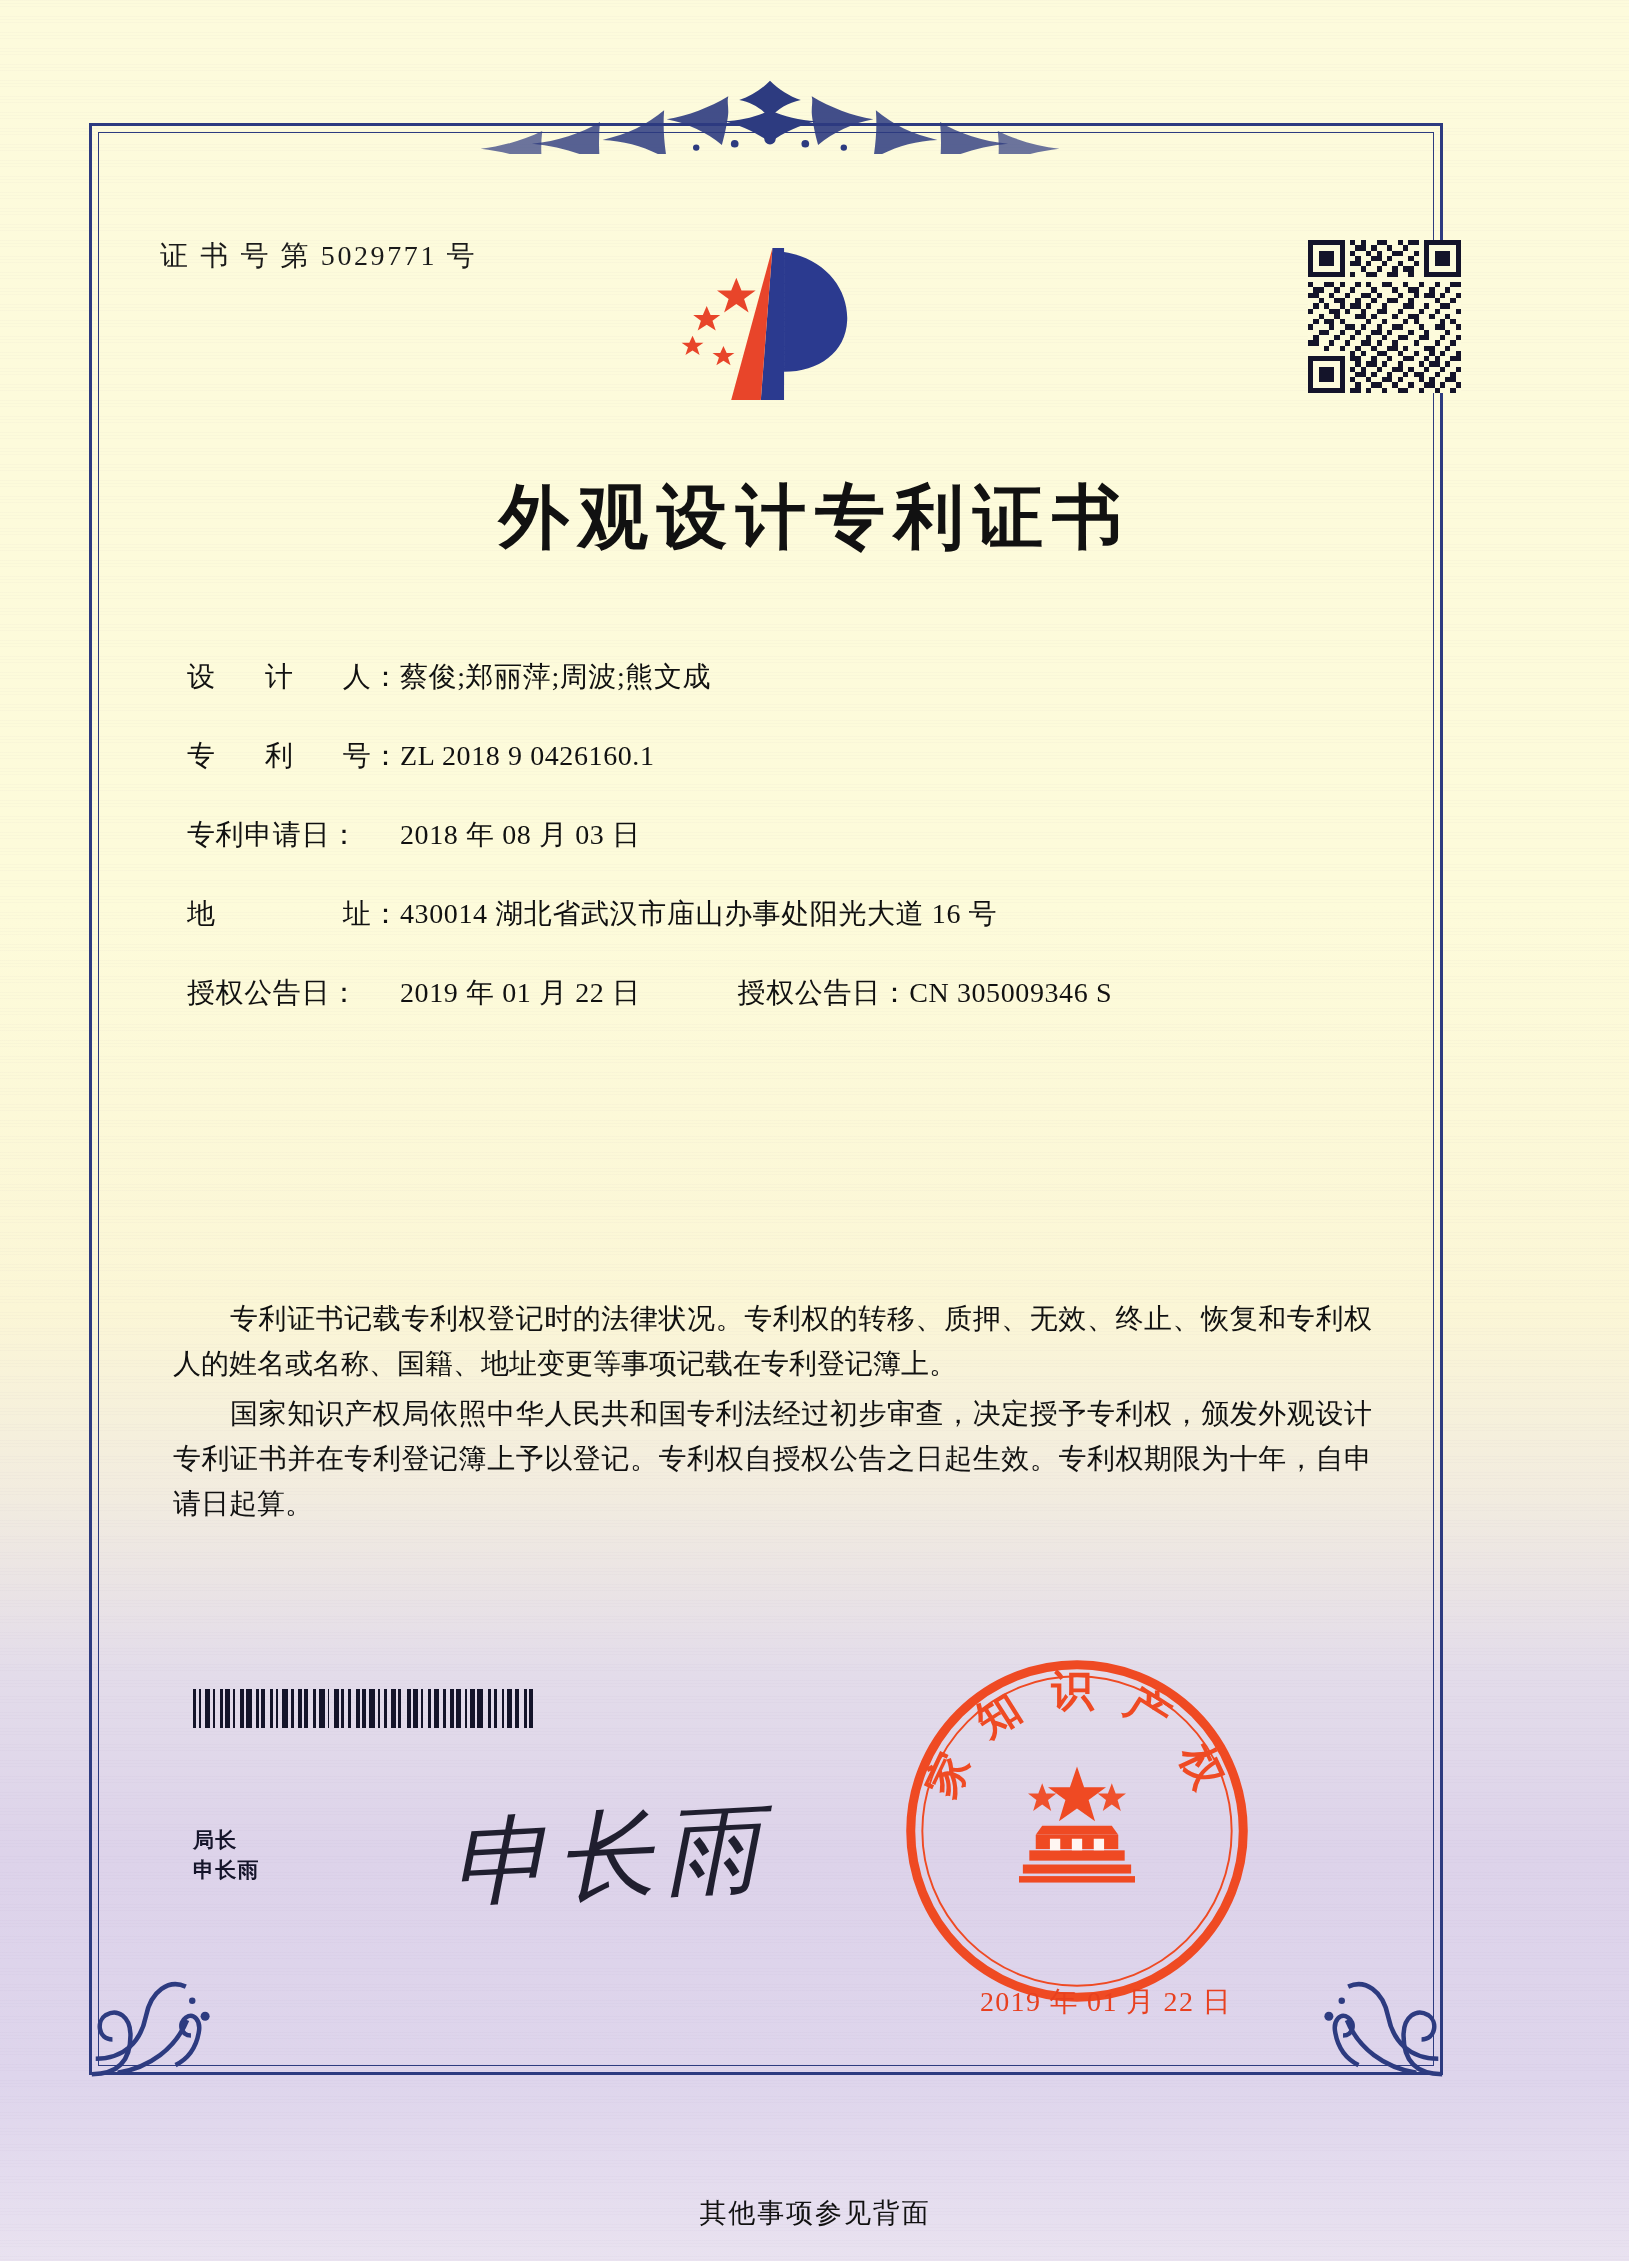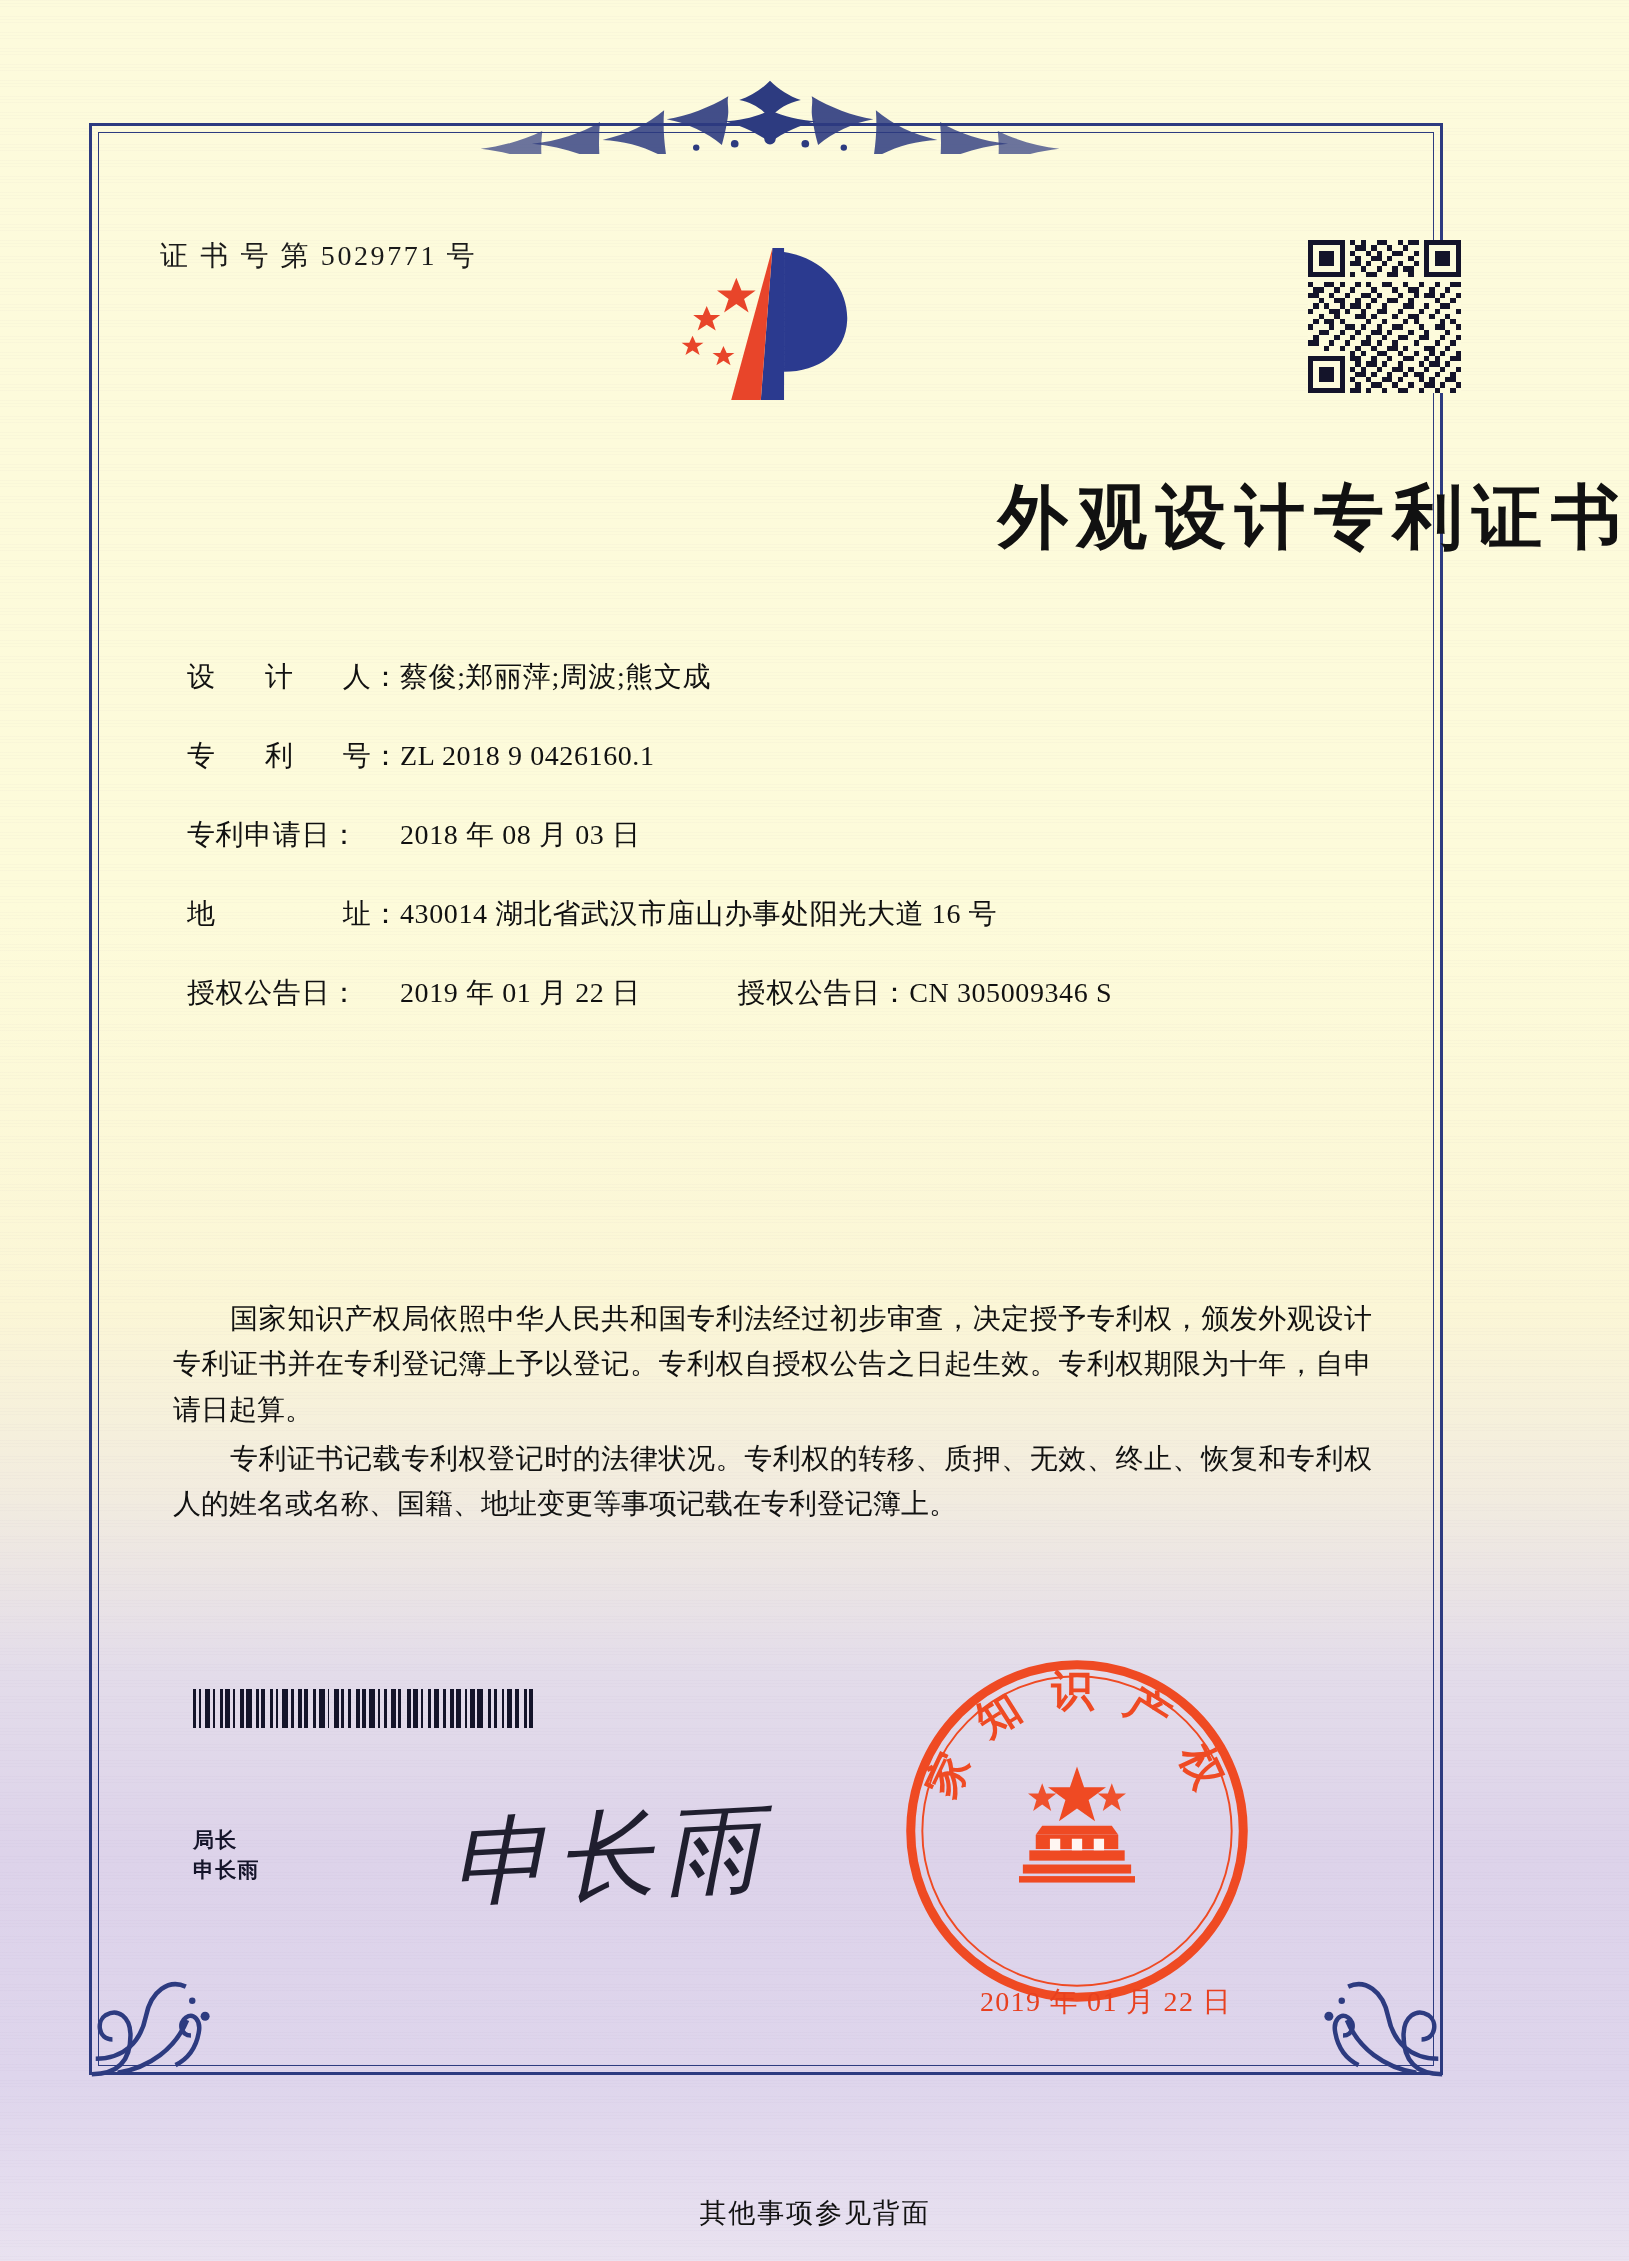--- a/index.html
+++ b/index.html
@@ -86,21 +86,21 @@
   }
   .qr {
     position: absolute;
     right: 169px; top: 240px;
     width: 153px; height: 153px;
   }
 
   .title {
     position: absolute;
     left: 0; right: 0; top: 471px;
-    text-align: right;
+    text-align: center;
     font-size: 70px;
     font-weight: bold;
     letter-spacing: 9px;
     color: #111;
     font-family: Liberation Sans, sans-serif;
   }
 
   
   .fields {
     position: absolute;
@@ -544,22 +544,22 @@
     </div>
     <div class="field-row dual">
       <div class="field-label">授权公告日：</div>
       <div class="field-value">2019 年 01 月 22 日</div>
       <div class="field-value field-value2-label">授权公告日：</div>
       <div class="field-value">CN 305009346 S</div>
     </div>
   </div>
 
   <div class="paras">
+    <p>专利证书记载专利权登记时的法律状况。专利权的转移、质押、无效、终止、恢复和专利权人的姓名或名称、国籍、地址变更等事项记载在专利登记簿上。</p>
     <p>国家知识产权局依照中华人民共和国专利法经过初步审查，决定授予专利权，颁发外观设计专利证书并在专利登记簿上予以登记。专利权自授权公告之日起生效。专利权期限为十年，自申请日起算。</p>
-    <p>专利证书记载专利权登记时的法律状况。专利权的转移、质押、无效、终止、恢复和专利权人的姓名或名称、国籍、地址变更等事项记载在专利登记簿上。</p>
   </div>
 
   <div class="barcode">
     <i style="width:3.2px"></i>
       <i style="width:2.6px;background:transparent"></i>
       <i style="width:1.9px"></i>
       <i style="width:3.9px;background:transparent"></i>
     <i style="width:5.8px"></i>
       <i style="width:2.6px;background:transparent"></i>
       <i style="width:1.9px"></i>

